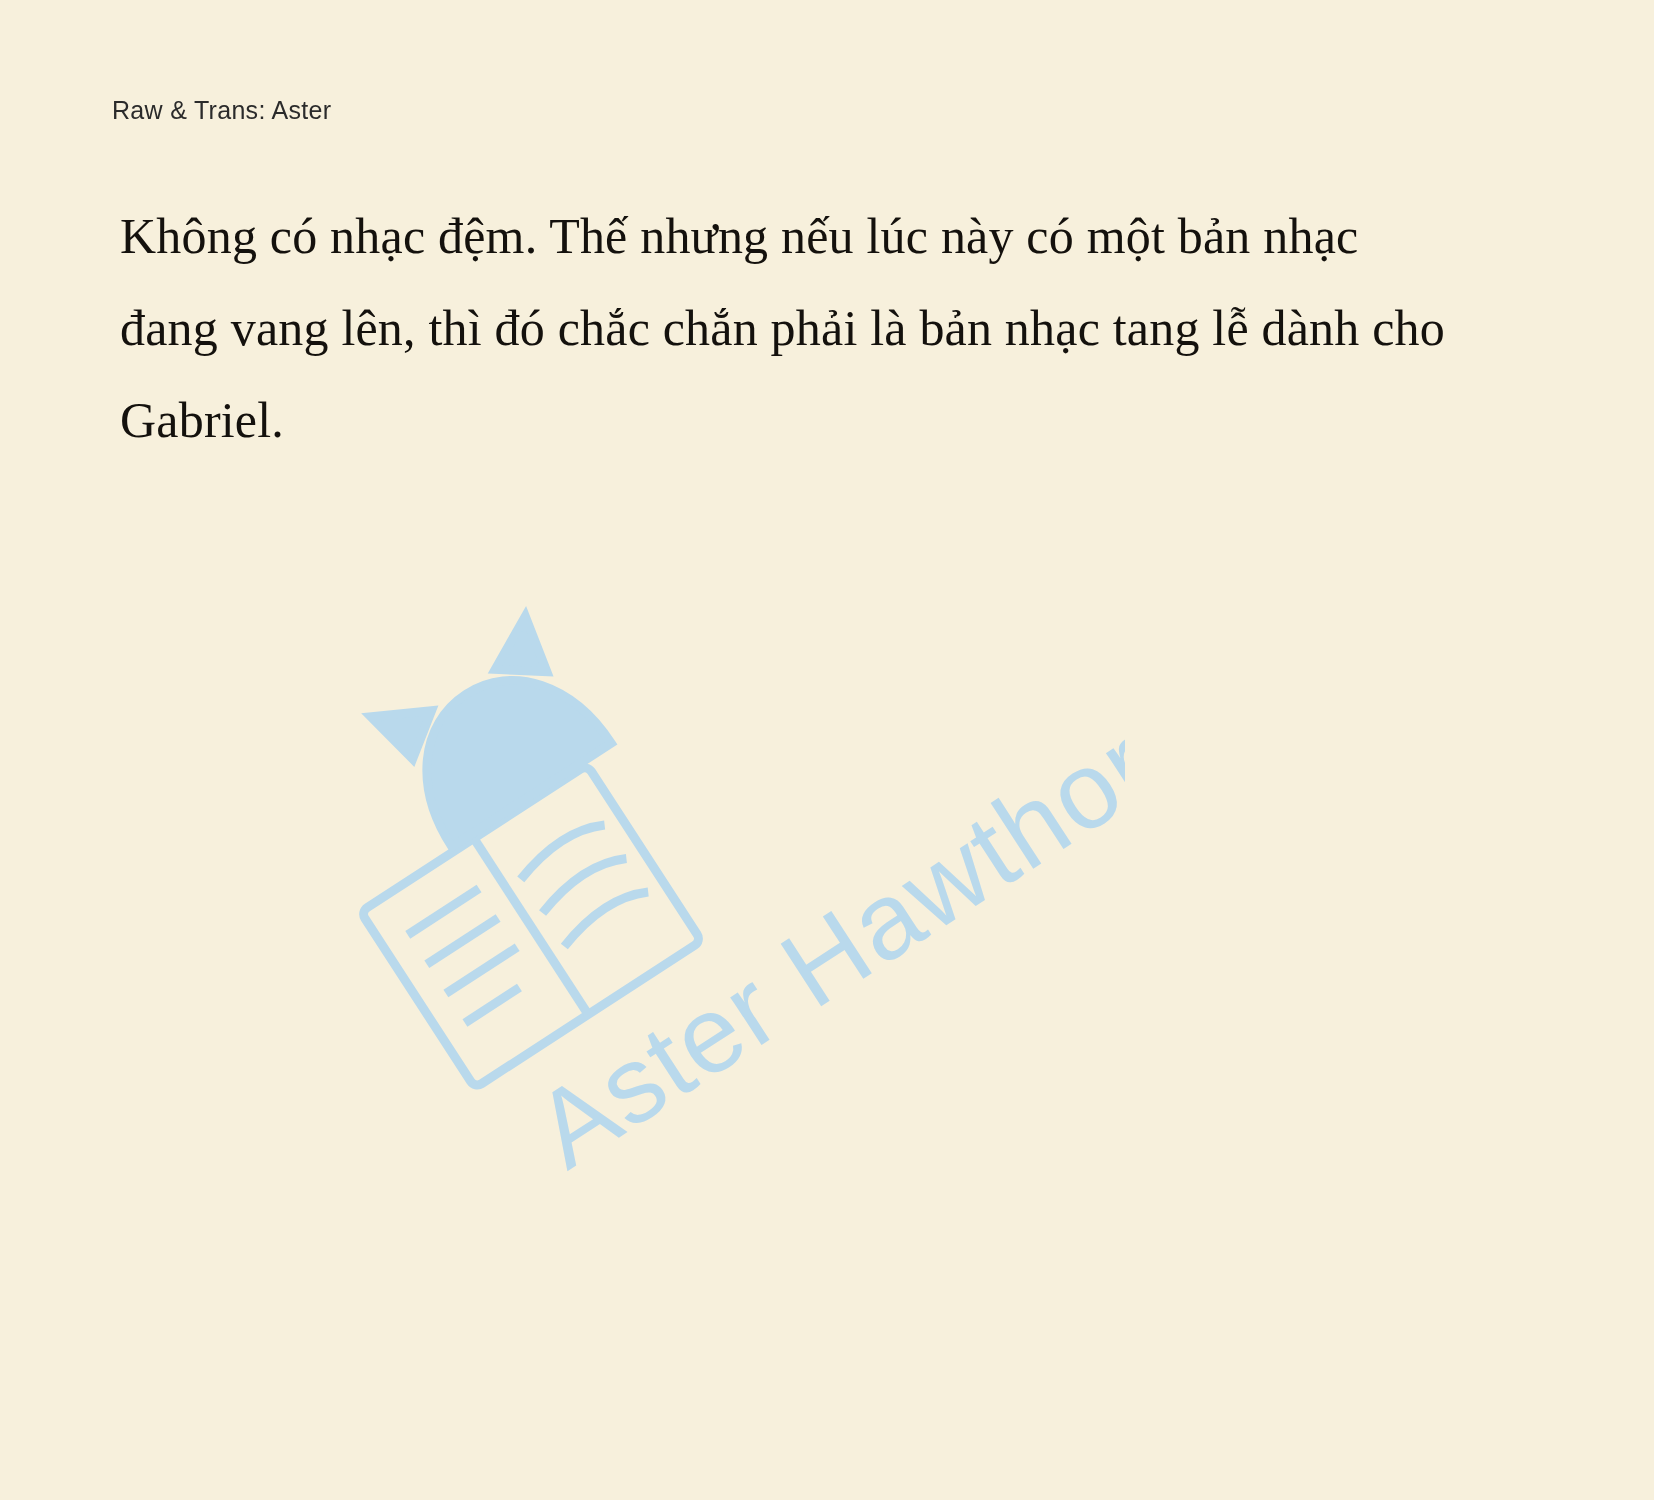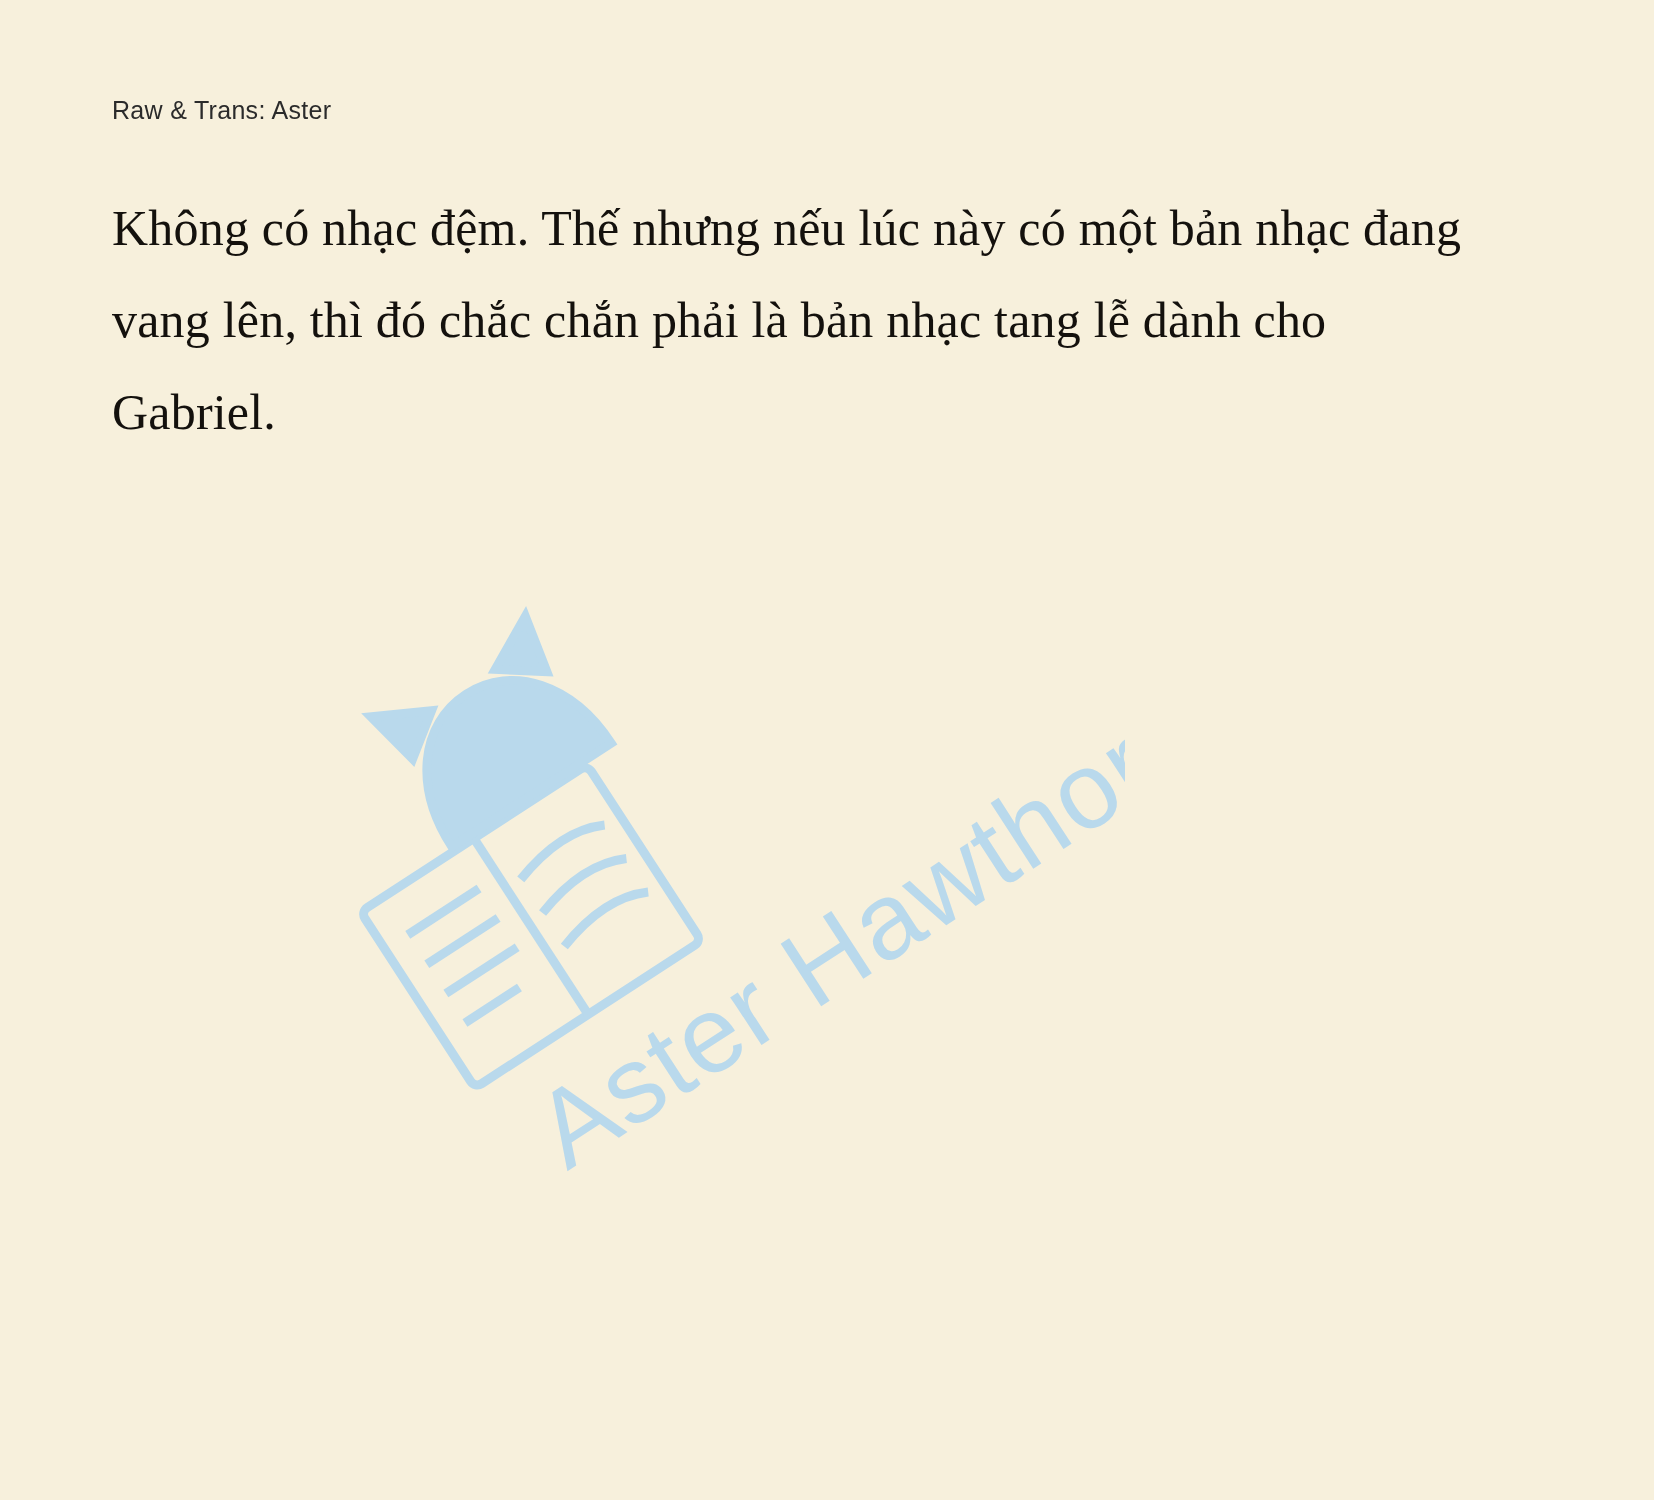--- a/index.html
+++ b/index.html
@@ -34,21 +34,21 @@
     position: absolute;
     left: 112px;
     top: 182px;
     width: 1360px;
   }
   .para {
     font-family: "Liberation Serif", serif;
     font-size: 50px;
     line-height: 1.84;
     color: #14110d;
-    margin: 0;
+    margin: 8px;
     letter-spacing: 0.2px;
   }
   .gap-1 { height: 150px; }
   .gap-2 { height: 148px; }
 
   
   .watermark {
     position: absolute;
     left: 225px;
     top: 520px;

